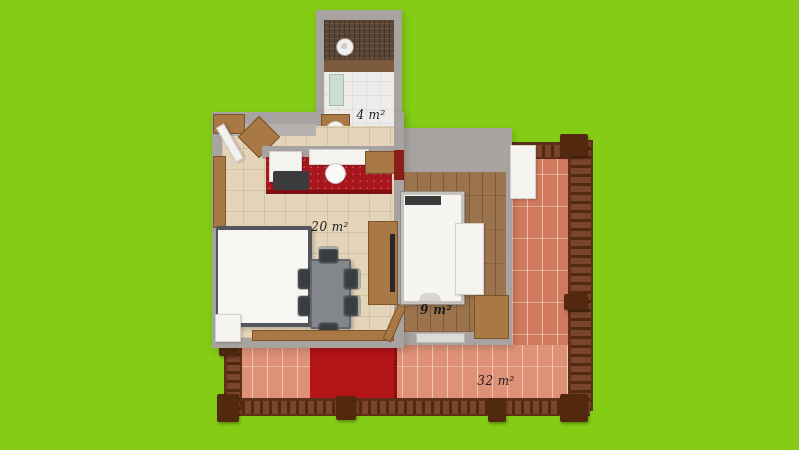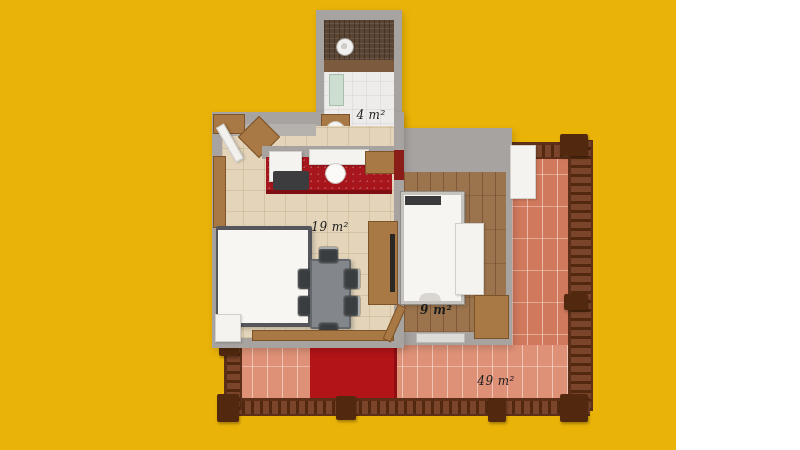--- a/index.html
+++ b/index.html
@@ -1,16 +1,16 @@
 <!DOCTYPE html>
 <html style="--wall-gray: #a7a3a0; --living-floor: #e4d5ba; --bedroom-floor: #9b734d; --terrace-tile: #d0795c; --terrace-tile-light: #de9177; --railing-brown: #52290f; --railing-base: #7a452a; --kitchen-red: #a6161c; --rug-red: #b21418; --accent-dark-red: #8a1d18; --furniture-white: #f5f3ef; --wood-brown: #a87845; --table-gray: #83868a; --chair-dark: #3a3d40; --shower-dark: #5a4433; --label-text: #1c1c1c;"><head>
 <meta charset="utf-8">
 <style>
   html,body{margin:0;padding:0;background:#ffffff;}
-  #plan{position:relative;width:676px;height:450px;background:#eab308;overflow:hidden;
+  #plan{position:relative;width:799px;height:450px;background:#84cc16;overflow:hidden;
         font-family:"DejaVu Serif",serif;}
   .abs{position:absolute;}
   .wall{background:var(--wall-gray,#a7a3a0);box-shadow:2px 3px 7px rgba(0,0,0,.16);}
   .floor-living{background-color:var(--living-floor,#e4d5ba);
     background-image:repeating-linear-gradient(90deg,rgba(150,120,80,.2) 0 1px,rgba(0,0,0,0) 1px 21px),
                      repeating-linear-gradient(0deg,rgba(150,120,80,.2) 0 1px,rgba(0,0,0,0) 1px 21px);}
   .floor-wood{background-color:var(--bedroom-floor,#9b734d);
     background-image:repeating-linear-gradient(90deg,rgba(60,35,15,.32) 0 1px,rgba(0,0,0,0) 1px 13px),
                      repeating-linear-gradient(0deg,rgba(60,35,15,.18) 0 1px,rgba(0,0,0,0) 1px 34px);}
   .tiles{background-color:var(--terrace-tile,#d0795c);
@@ -115,17 +115,17 @@
   </div>
   <div class="abs white-furn" style="left:455px;top:223px;width:27px;height:70px;"></div>
   <div class="abs wood" style="left:474px;top:295px;width:33px;height:42px;border:1px solid #7d5226;"></div>
   <div class="abs" style="left:416px;top:333px;width:47px;height:8px;background:#dddbd8;border:1px solid #bcb9b5;"></div>
   <div class="abs" style="left:398px;top:304px;width:7px;height:36px;transform:rotate(24deg);transform-origin:top left;
               background:var(--wood-brown,#a87845);border:1px solid rgba(90,55,20,.55);"></div>
 
   <div class="abs white-furn" style="left:510px;top:145px;width:24px;height:52px;"></div>
 
   <div class="label" style="left:346px;top:108px;width:50px;">4 m²</div>
-  <div class="label" style="left:302px;top:220px;width:56px;">19 m²</div>
+  <div class="label" style="left:302px;top:220px;width:56px;">20 m²</div>
   <div class="label" style="left:408px;top:303px;width:56px;font-weight:bold;">9 m²</div>
-  <div class="label" style="left:464px;top:374px;width:64px;">49 m²</div>
+  <div class="label" style="left:464px;top:374px;width:64px;">32 m²</div>
 
 </div>
 
 </body></html>

